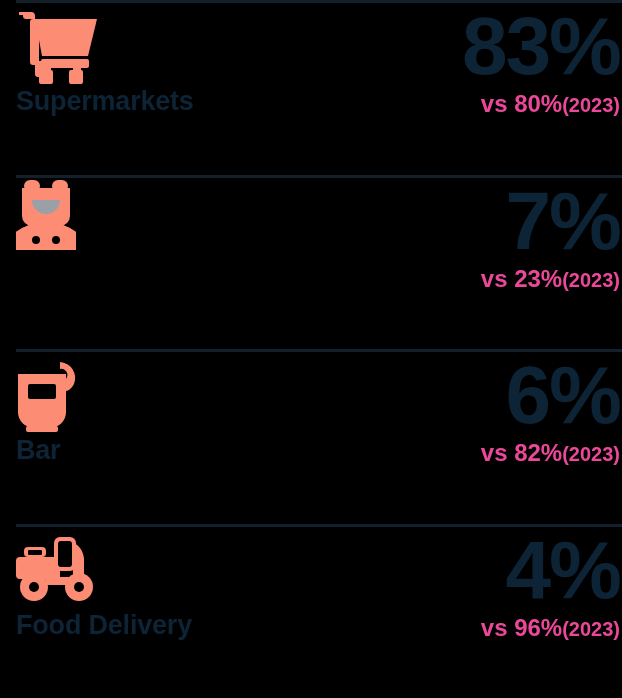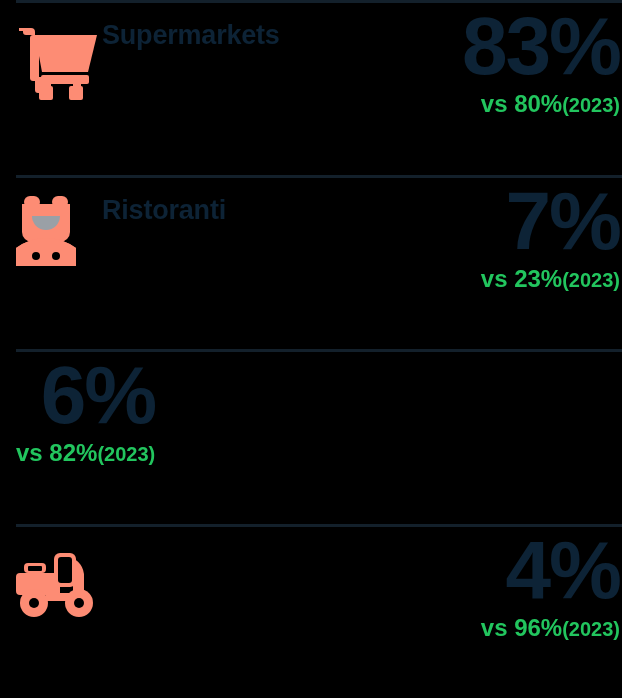--- a/index.html
+++ b/index.html
@@ -33,22 +33,23 @@
   .stat-row .rule {
     position: absolute;
     left: 16px;
     right: 0;
     top: 0;
     height: 3px;
     background: #13202b;
   }
   .left-col {
     display: flex;
+    flex-direction: column;
     justify-content: flex-start;
-    padding-top: 20px;
+    padding-top: 4px;
     min-width: 0;
   }
   .icon-wrap {
     width: 86px;
     height: 82px;
     display: flex;
     align-items: center;
     justify-content: flex-start;
   }
   .icon-wrap svg {
@@ -76,24 +77,25 @@
     font-size: 82px;
     font-weight: 700;
     color: #0d2336;
     line-height: 0.98;
     letter-spacing: -2px;
     white-space: nowrap;
   }
   .compare {
     font-size: 24px;
     font-weight: 700;
-    color: #22c55e;
+    color: #ec4899;
     line-height: 1;
     margin-top: 6px;
     white-space: nowrap;
+    margin-left: 29px;
   }
   .compare .yr {
     font-size: 20px;
     font-weight: 700;
   }
 </style>
 </head>
 <body>
 
 <div id="stat-list">
@@ -144,32 +146,44 @@
             <circle cx="40" cy="62" r="4.5"></circle>
             <rect x="0" y="70" width="60" height="10"></rect>
           </g>
           <path d="M0 52 q14 -10 30 -10 q16 0 30 10 v16 h-60 z" fill="#FD8C74"></path>
           <g fill="#000000">
             <circle cx="20" cy="60" r="4"></circle>
             <circle cx="40" cy="60" r="4"></circle>
           </g>
         </svg>
       </div>
-      <div class="cat-label">Ristoranti</div>
     </div>
     <div class="right-col">
       <div class="big-value">7%</div>
       <div class="compare">
         <span>vs 23%</span><span class="yr">(2023)</span>
       </div>
     </div>
   </div>
 
   <div class="stat-row">
     <div class="rule"></div>
+    <div class="left-col">
+      <div class="icon-wrap">
+        <svg width="80" height="80" viewBox="0 0 80 80" aria-hidden="true">
+          <g fill="#FD8C74">
+            <path d="M44 8 a16 16 0 0 1 14 22 a14 14 0 0 1 -12 8 v-11 a6 6 0 0 0 5 -4 a6 6 0 0 0 -7 -8 z"></path>
+            <path d="M2 20 h48 v38 a16 16 0 0 1 -16 16 h-16 a16 16 0 0 1 -16 -16 z"></path>
+            <rect x="10" y="72" width="32" height="6" rx="2"></rect>
+          </g>
+          <rect x="12" y="30" width="28" height="15" rx="2" fill="#000000"></rect>
+        </svg>
+      </div>
+      <div class="cat-label">Bar</div>
+    </div>
     <div class="right-col">
       <div class="big-value">6%</div>
       <div class="compare">
         <span>vs 82%</span><span class="yr">(2023)</span>
       </div>
     </div>
   </div>
 
   <div class="stat-row">
     <div class="rule"></div>
@@ -186,20 +200,21 @@
             <circle cx="63" cy="54" r="14"></circle>
           </g>
           <g fill="#000000">
             <circle cx="18" cy="54" r="5"></circle>
             <circle cx="63" cy="54" r="5"></circle>
             <rect x="12" y="17" width="14" height="5" rx="1"></rect>
             <rect x="42" y="8" width="14" height="26" rx="3"></rect>
           </g>
         </svg>
       </div>
+      <div class="cat-label">Food Delivery</div>
     </div>
     <div class="right-col">
       <div class="big-value">4%</div>
       <div class="compare">
         <span>vs 96%</span><span class="yr">(2023)</span>
       </div>
     </div>
   </div>
 
 </div>

